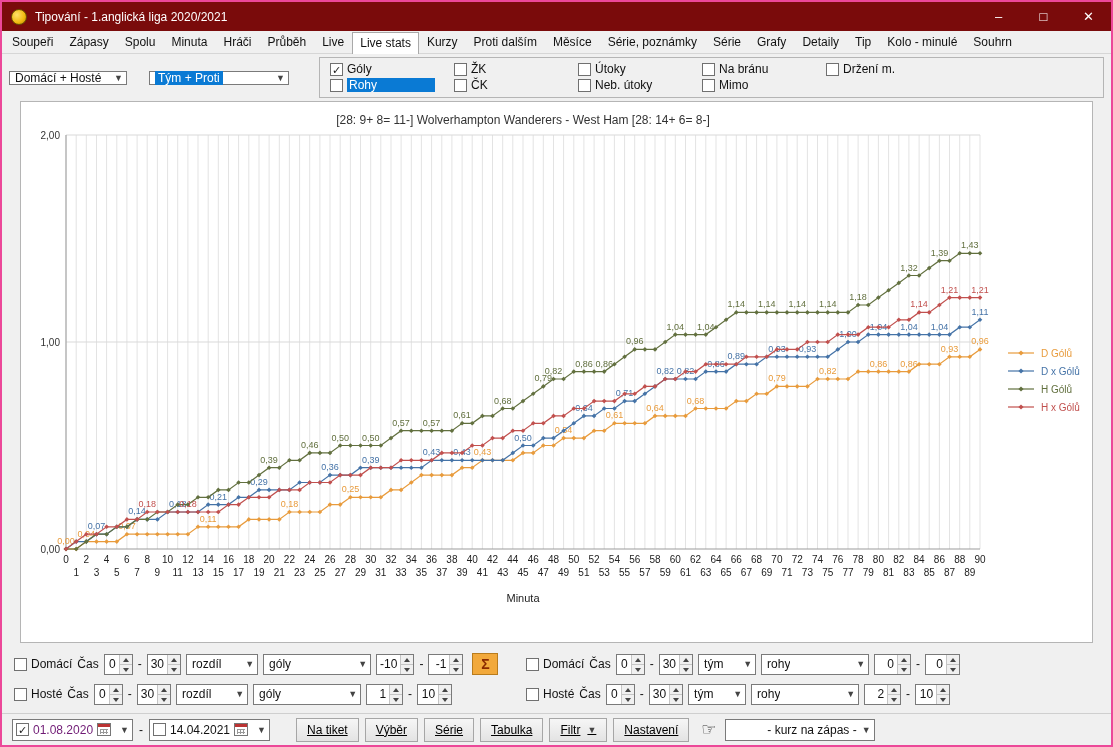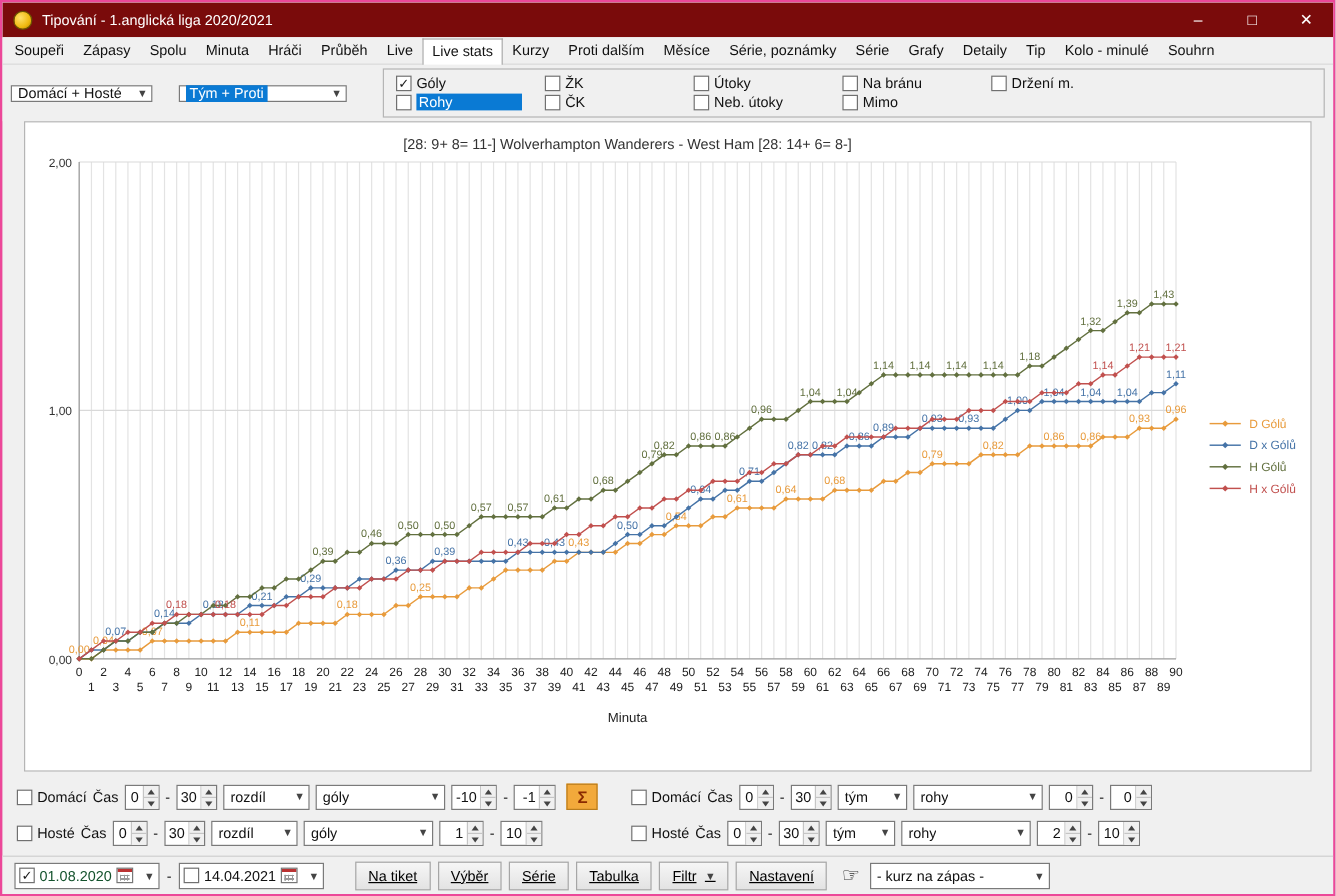--- a/index.html
+++ b/index.html
@@ -64,21 +64,21 @@
   .sigma-btn { width:26px; height:22px; background:#f2a93b; border:1px solid #b97c1d; color:#8a2a00;
     font-weight:bold; font-size:14px; display:inline-flex; align-items:center; justify-content:center;
     margin-left:4px; cursor:default; }
 
   
   .footer { flex:1 1 auto; border-top:1px solid #cfcfcf; background:#f0f0f0;
     display:flex; align-items:center; gap:6px; padding:0 10px; }
   .date-ctl { display:inline-flex; align-items:center; gap:4px; border:1px solid #7a7a7a;
     background:#fff; height:22px; padding:0 3px; }
   .date-val { font-size:12px; }
-  .date-val.blue { color:#14532d; }
+  .date-val.blue { color:#701a75; }
   .cal-icon { width:14px; height:13px; border:1px solid #777; background:
     linear-gradient(#b33 0 3px, #fff 3px); display:inline-block; position:relative; }
   .cal-icon::after { content:''; position:absolute; left:2px; top:5px; width:8px; height:5px;
     background:repeating-linear-gradient(to right,#999 0 1px,transparent 1px 3px),
                repeating-linear-gradient(to bottom,#999 0 1px,transparent 1px 3px); }
   .btn { height:24px; padding:0 10px; background:linear-gradient(#f6f6f6,#e3e3e3);
     border:1px solid #a6a6a6; font-size:12px; display:inline-flex; align-items:center; gap:5px;
     cursor:default; white-space:nowrap;text-decoration:underline; }
   .btn .combo-arr { margin-left:2px; }
   .hand { font-size:17px; color:#333; margin:0 2px 0 6px; }
@@ -1028,19 +1028,19 @@
         <span class="combo-arr">▼</span>
       </span>
       <span class="spacer14"></span>
       <button class="btn">Na tiket</button>
       <button class="btn">Výběr</button>
       <button class="btn">Série</button>
       <button class="btn">Tabulka</button>
       <button class="btn">Filtr<span class="combo-arr">▼</span></button>
       <button class="btn">Nastavení</button>
       <span class="hand">☞</span>
-      <span class="combo" style="width: 150px; height: 22px;">
+      <span class="combo" style="width: 150px; height: 22px; justify-content: flex-end;">
         <span class="combo-val">- kurz na zápas -</span>
         <span class="combo-arr">▼</span>
       </span>
     </div>
 
 </div>
 
 </body></html>

